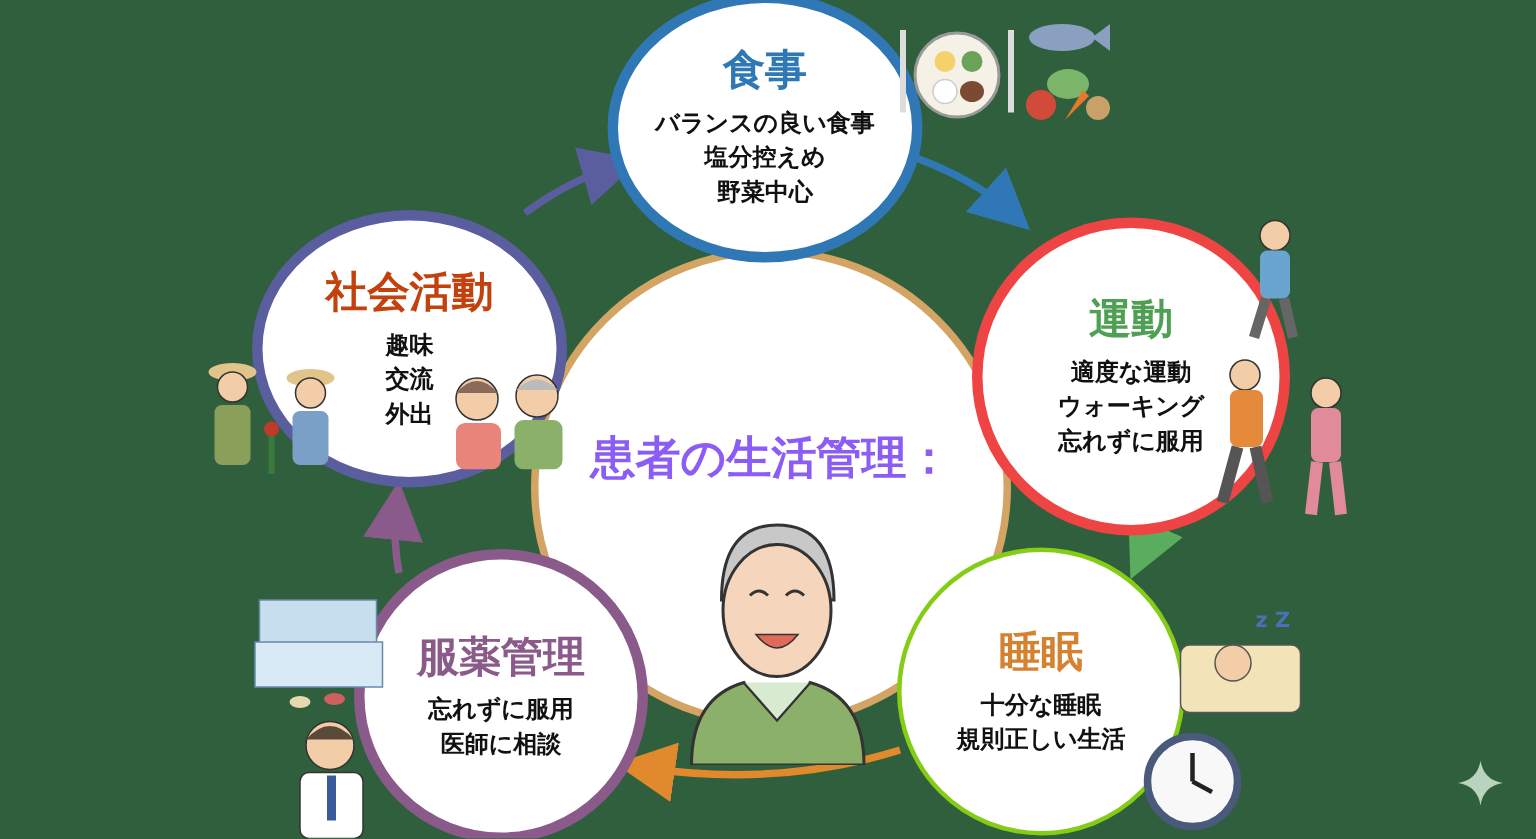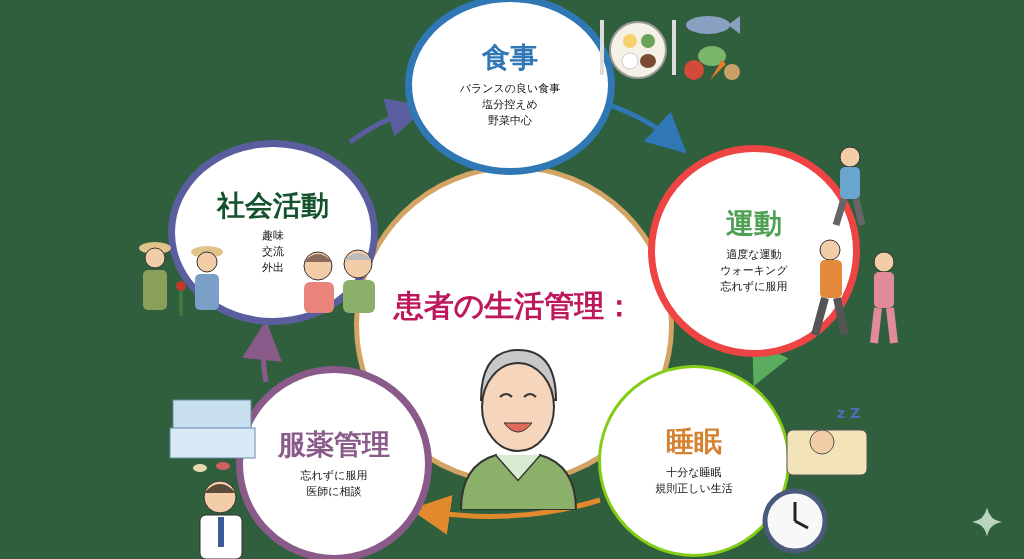--- a/index.html
+++ b/index.html
@@ -1,27 +1,27 @@
 <!DOCTYPE html>
 <html><head>
 <meta charset="utf-8">
 <style>
   html,body{margin:0;padding:0;}
   body{width:1024px;height:559px;background:#2f5f3c;position:relative;overflow:hidden;font-family:"DejaVu Sans","Liberation Sans",sans-serif;}
   .circle{position:absolute;border-radius:50%;background:#fff;box-sizing:border-box;display:flex;flex-direction:column;align-items:center;justify-content:center;text-align:center;}
   .title{font-weight:bold;font-size:28px;line-height:1.2;margin-bottom:6px;}
-  .line{font-weight:normal;font-size:11px;color:#111;line-height:1.45;}
+  .line{font-weight:bold;font-size:16px;color:#111;line-height:1.45;}
   #center{left:354px;top:165px;width:320px;height:320px;border:5px solid #d4a464;}
-  #center .main{font-size:30px;font-weight:bold;color:#be185d;line-height:1.3;margin-top:-40px;}
+  #center .main{font-size:30px;font-weight:bold;color:#8b5cf6;line-height:1.3;margin-top:-40px;}
   #food{left:405px;top:0px;width:210px;height:178px;border:7px solid #2f78b5;border-radius:50%;top:-5px;height:180px;}
   #food .title{color:#2f78b5;}
   #exercise{left:648px;top:145px;width:212px;height:212px;border:7px solid #ef4444;}
   #exercise .title{color:#4fa054;}
   #social{left:168px;top:140px;width:210px;height:185px;border:7px solid #5a5e9e;}
-  #social .title{color:#14532d;}
+  #social .title{color:#c2410c;}
   #meds{left:236px;top:366px;width:196px;height:196px;border:7px solid #8a5a8a;}
   #meds .title{color:#8a5a8a;text-align:right;}
   #sleep{left:598px;top:365px;width:192px;height:192px;border:3px solid #84cc16;}
   #sleep .title{color:#d58230;}
   svg.arrows{position:absolute;left:0;top:0;}
   .illus{position:absolute;}
   .sparkle{position:absolute;left:970px;top:505px;}
 </style>
 </head>
 <body>

